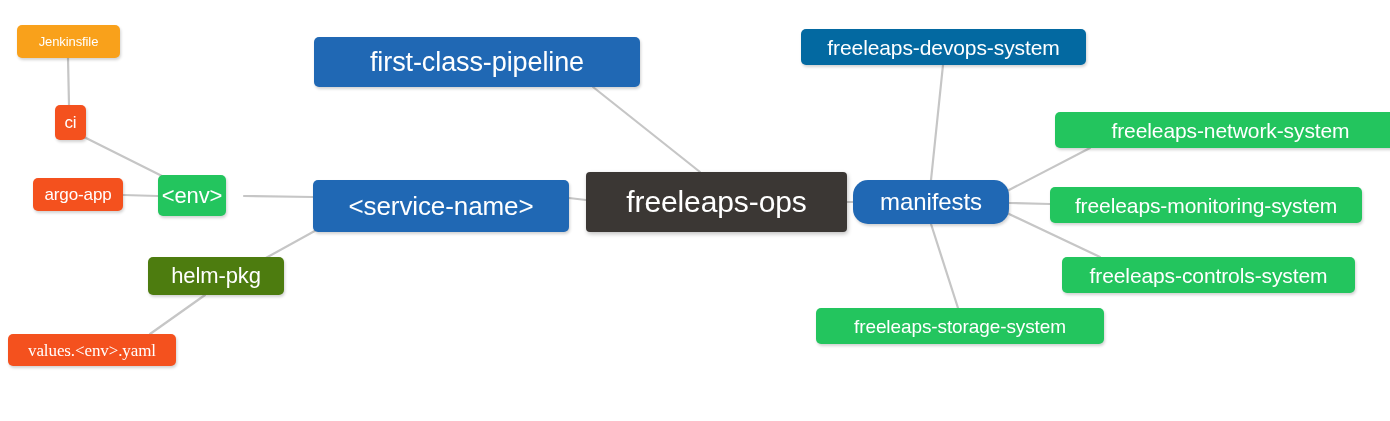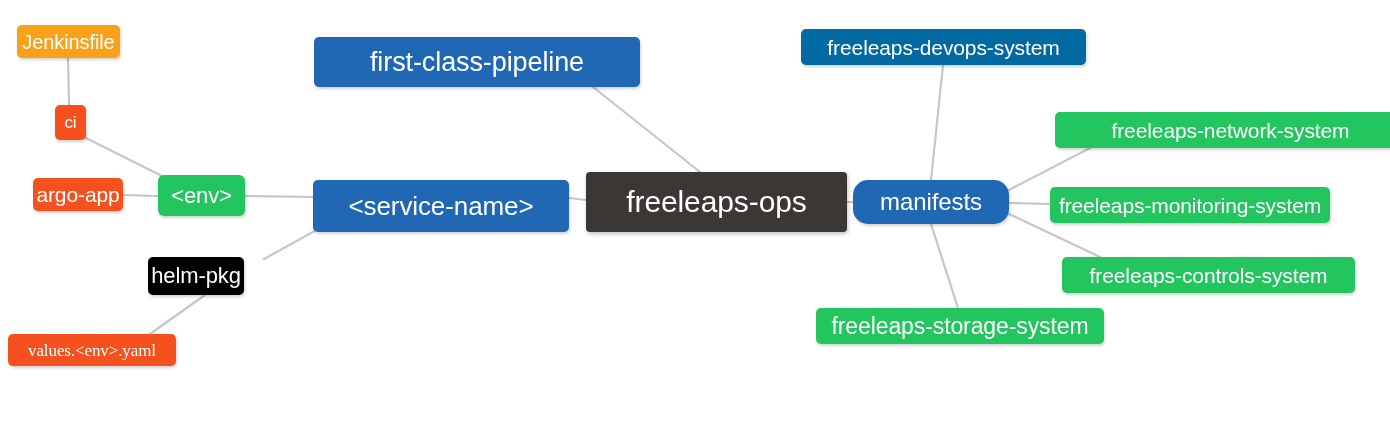--- a/index.html
+++ b/index.html
@@ -84,47 +84,47 @@
       </div>
       <div class="node" style="left: 314px; top: 37px; width: 326px; height: 50px; background: rgb(32, 104, 180); font-size: 27px; justify-content: center;">
         <span>first-class-pipeline</span>
       </div>
       <div class="node" style="left: 313px; top: 180px; width: 256px; height: 52px; background: rgb(32, 104, 180); font-size: 26px;">
         <span>&lt;service-name&gt;</span>
       </div>
       <div class="node" style="left: 853px; top: 180px; width: 156px; height: 44px; background: rgb(32, 104, 180); font-size: 24px; border-radius: 15px;">
         <span>manifests</span>
       </div>
-      <div class="node" style="left: 158px; top: 175px; width: 87px; height: 41px; background: rgb(35, 197, 94); font-size: 22px; border-radius: 6px;">
+      <div class="node" style="left: 158px; top: 175px; width: 68px; height: 41px; background: rgb(35, 197, 94); font-size: 22px;">
         <span>&lt;env&gt;</span>
       </div>
-      <div class="node" style="left: 148px; top: 257px; width: 96px; height: 38px; background: #000000; font-size: 22px;">
+      <div class="node" style="left: 148px; top: 257px; width: 136px; height: 38px; background: #4d7c0f; font-size: 22px;">
         <span>helm-pkg</span>
       </div>
       <div class="node" style="left: 8px; top: 334px; width: 168px; height: 32px; background: rgb(244, 81, 30); font-size: 17px; font-family: Liberation Serif, serif;">
         <span>values.&lt;env&gt;.yaml</span>
       </div>
-      <div class="node" style="left: 33px; top: 178px; width: 90px; height: 33px; background: rgb(244, 81, 30); font-size: 21px;">
+      <div class="node" style="left: 33px; top: 178px; width: 90px; height: 33px; background: rgb(244, 81, 30); font-size: 17px;">
         <span>argo-app</span>
       </div>
       <div class="node" style="left: 55px; top: 105px; width: 31px; height: 35px; background: rgb(244, 81, 30); font-size: 17px;">
         <span>ci</span>
       </div>
-      <div class="node" style="left: 17px; top: 25px; width: 103px; height: 33px; background: rgb(249, 161, 27); font-size: 20px; text-align: right;">
+      <div class="node" style="left: 17px; top: 25px; width: 103px; height: 33px; background: rgb(249, 161, 27); font-size: 13px; text-align: right;">
         <span>Jenkinsfile</span>
       </div>
       <div class="node" style="left: 801px; top: 29px; width: 285px; height: 36px; background: #0369a1; font-size: 21px;">
         <span>freeleaps-devops-system</span>
       </div>
       <div class="node" style="left: 1055px; top: 112px; width: 351px; height: 36px; background: rgb(35, 197, 94); font-size: 21px;">
         <span>freeleaps-network-system</span>
       </div>
-      <div class="node" style="left: 1050px; top: 187px; width: 280px; height: 36px; background: rgb(35, 197, 94); font-size: 21px;">
+      <div class="node" style="left: 1050px; top: 187px; width: 312px; height: 36px; background: rgb(35, 197, 94); font-size: 21px;">
         <span>freeleaps-monitoring-system</span>
       </div>
       <div class="node" style="left: 1062px; top: 257px; width: 293px; height: 36px; background: rgb(35, 197, 94); font-size: 21px;">
         <span>freeleaps-controls-system</span>
       </div>
-      <div class="node" style="left: 816px; top: 308px; width: 288px; height: 36px; background: rgb(35, 197, 94); font-size: 23px;">
+      <div class="node" style="left: 816px; top: 308px; width: 288px; height: 36px; background: rgb(35, 197, 94); font-size: 19px;">
         <span>freeleaps-storage-system</span>
       </div>
     </div>
 </div>
 
 </body></html>

